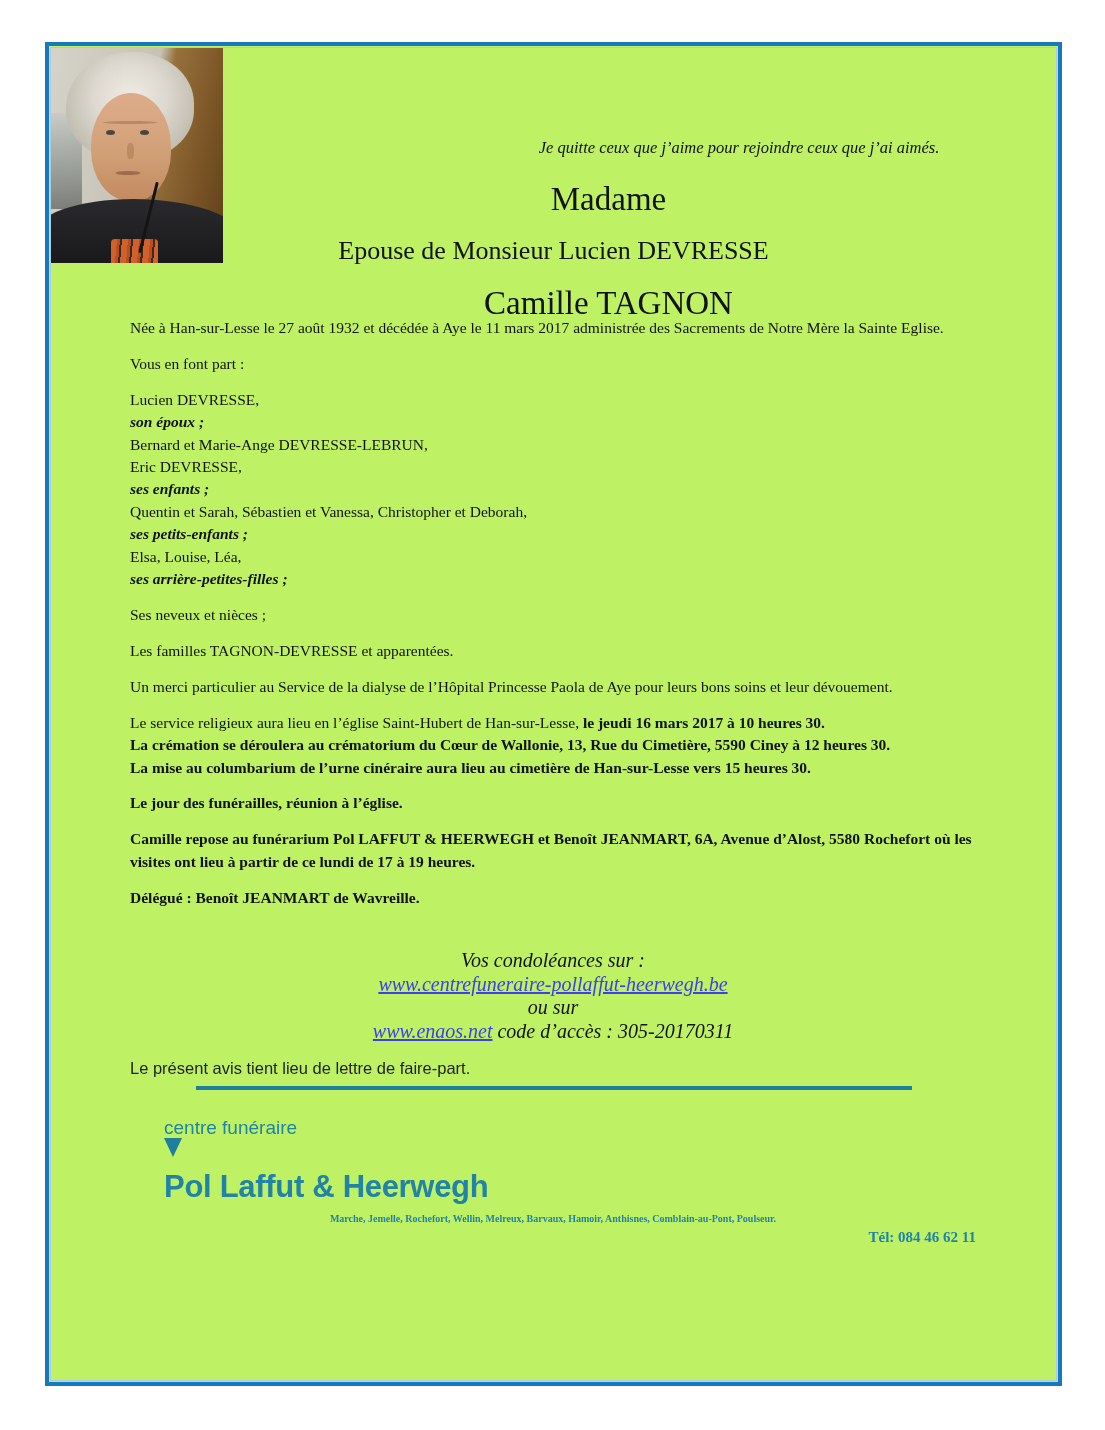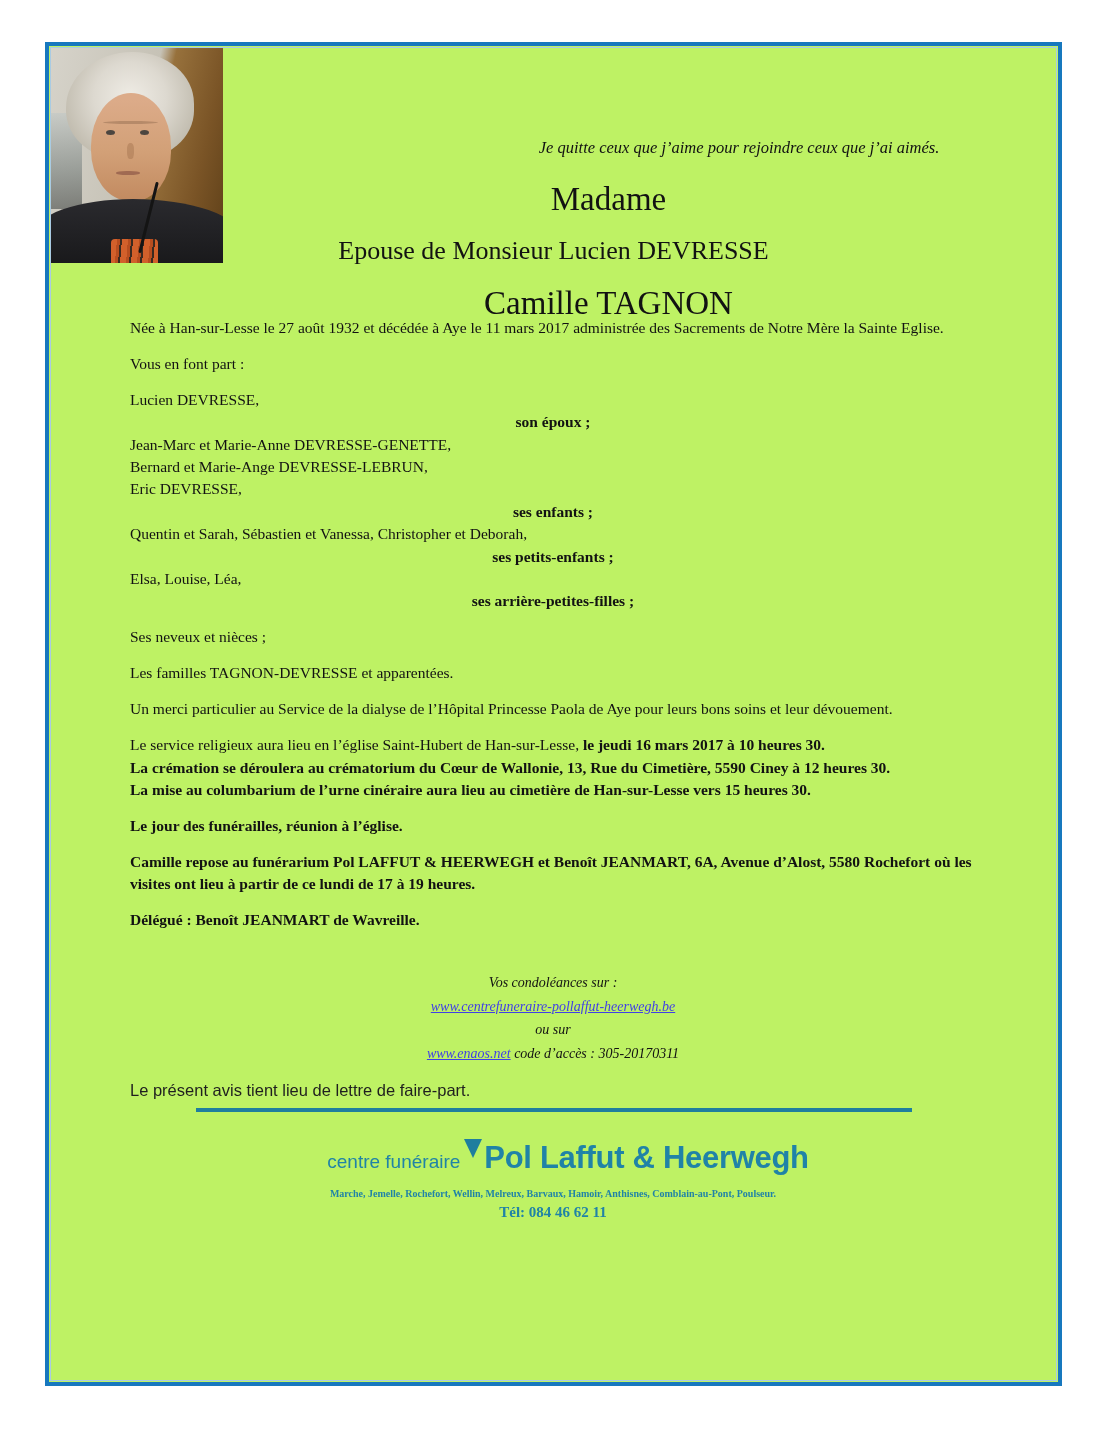--- a/index.html
+++ b/index.html
@@ -62,58 +62,58 @@
   .h-madame, .h-name { font-size: 33px; }
   .h-epouse { font-size: 26px; }
 
   
   .content {
     position: absolute; top: 271px; left: 81px; width: 846px;
     font-size: 15.5px; line-height: 22.4px;
   }
   .content p { margin: 0 0 13.5px; }
   .fline { margin: 0; }
-  .r { text-align: center; font-weight: bold; }
+  .r { text-align: left; font-weight: bold; font-style: italic; }
   .b { font-weight: bold; }
 
   
-  .condolences { text-align: center; font-style: italic; font-size: 14px; line-height: 23.5px; margin-top: 40px; }
+  .condolences { text-align: center; font-style: italic; font-size: 20px; line-height: 23.5px; margin-top: 40px; }
   .link { color: #4040E6; text-decoration: underline; cursor: pointer; }
 
   
   .notice {
     margin-top: 14px;
     font-family: "Liberation Sans", sans-serif;
     font-size: 16.5px; line-height: 22px; color: #1f1f1f;
   }
   .rule { margin: 7px 0 0 66px; width: 716px; height: 4px; background: #1F7E9E; }
   .logo-row {
-    margin: 26px 0 0 30px;
+    margin: 18px 0 0 30px;
     display: flex; justify-content: center; align-items: baseline;
-    line-height: 40px; white-space: nowrap;
+    line-height: 40px; white-space: nowrap; flex-direction: column;
   }
   .brand-prefix {
     font-family: "Liberation Sans", sans-serif;
     font-size: 19px; color: #2083A7;
   }
   .brand-mark {
     width: 0; height: 0; display: inline-block;
     border-left: 9px solid transparent; border-right: 9px solid transparent;
     border-top: 19px solid #1F7E9E;
     position: relative; top: -10px; margin: 0 2px 0 4px;
   }
   .brand-name {
     font-family: "Liberation Sans", sans-serif;
     font-size: 31px; font-weight: bold; color: #2083A7; letter-spacing: -0.3px;
   }
   .cities {
     margin-top: 2px; text-align: center;
     font-weight: bold; font-size: 10px; color: #2083A7; line-height: 19px;
   }
-  .tel { text-align: center; font-weight: bold; font-size: 15px; color: #2083A7; line-height: 19px; }
+  .tel { text-align: right; font-weight: bold; font-size: 15px; color: #2083A7; line-height: 19px; }
 </style>
 </head>
 <body>
 
 <div class="sheet">
   <div class="sheet-innerline"></div>
 
   <div class="photo">
     <div class="p-window"></div>
     <div class="p-hair"></div>
@@ -136,21 +136,20 @@
     <div class="h-line h-shift h-name">Camille TAGNON</div>
   </div>
 
   <div class="content">
     <p>Née à Han-sur-Lesse le 27 août 1932 et décédée à Aye le 11 mars 2017 administrée des Sacrements de Notre Mère la Sainte Eglise.</p>
     <p>Vous en font part :</p>
 
     <div style="margin-bottom:13.5px;">
       <div class="fline">Lucien DEVRESSE,</div>
       <div class="fline r">son époux ;</div>
-      <div class="fline">Jean-Marc et Marie-Anne DEVRESSE-GENETTE,</div>
       <div class="fline">Bernard et Marie-Ange DEVRESSE-LEBRUN,</div>
       <div class="fline">Eric DEVRESSE,</div>
       <div class="fline r">ses enfants ;</div>
       <div class="fline">Quentin et Sarah, Sébastien et Vanessa, Christopher et Deborah,</div>
       <div class="fline r">ses petits-enfants ;</div>
       <div class="fline">Elsa, Louise, Léa,</div>
       <div class="fline r">ses arrière-petites-filles ;</div>
     </div>
 
     <p>Ses neveux et nièces ;</p>

